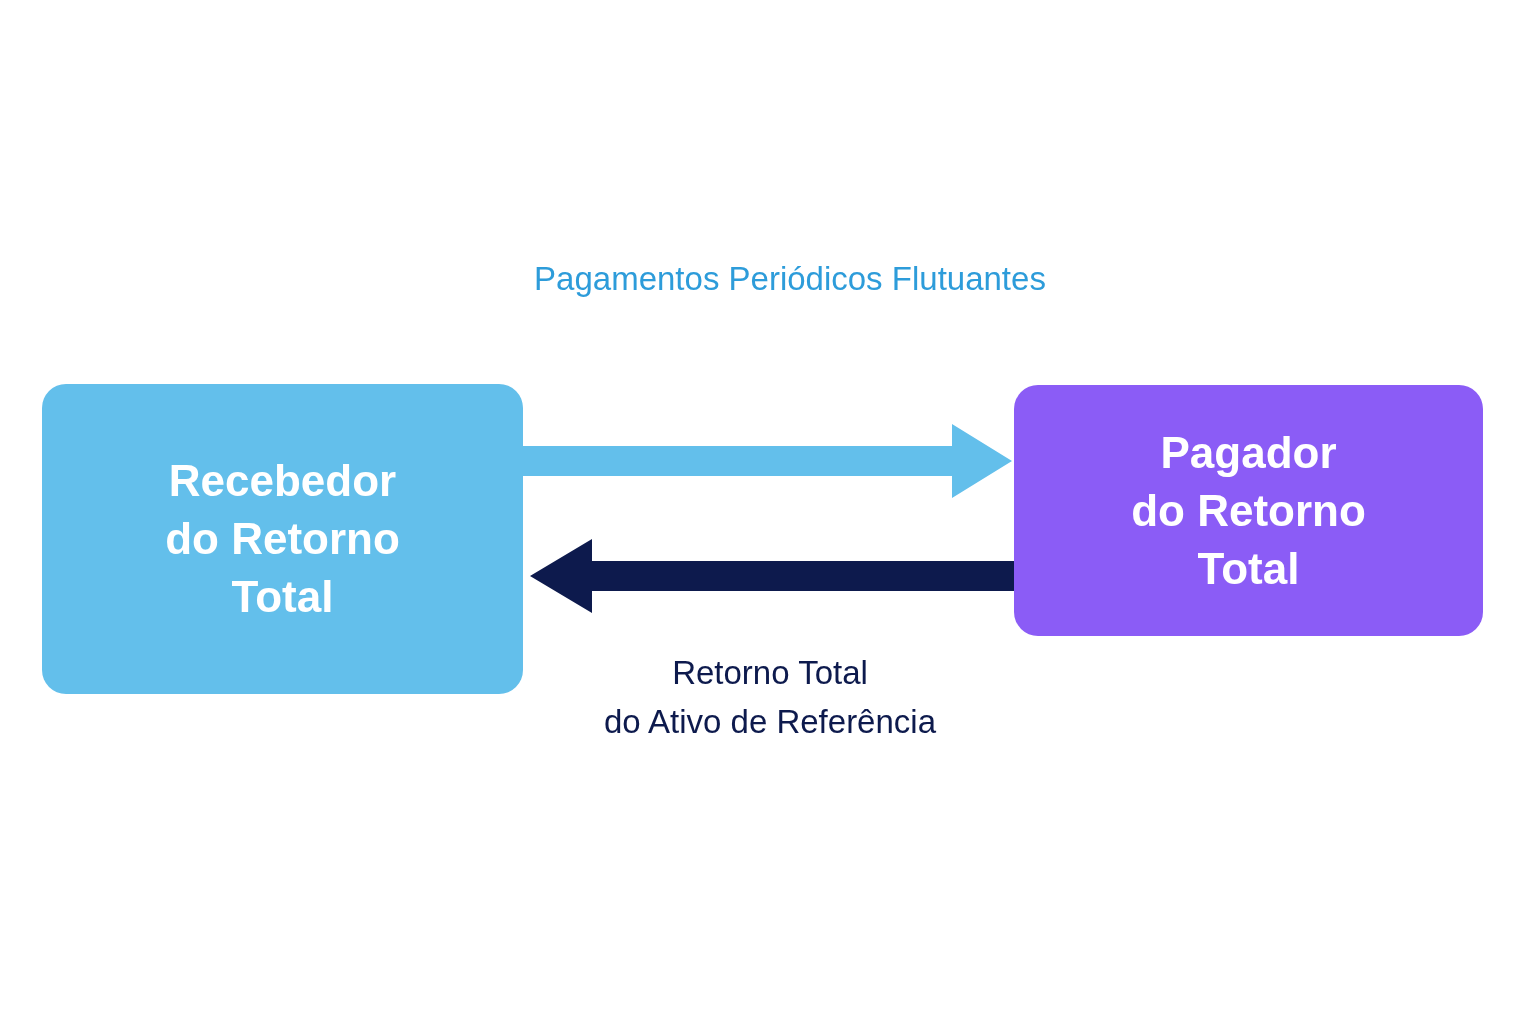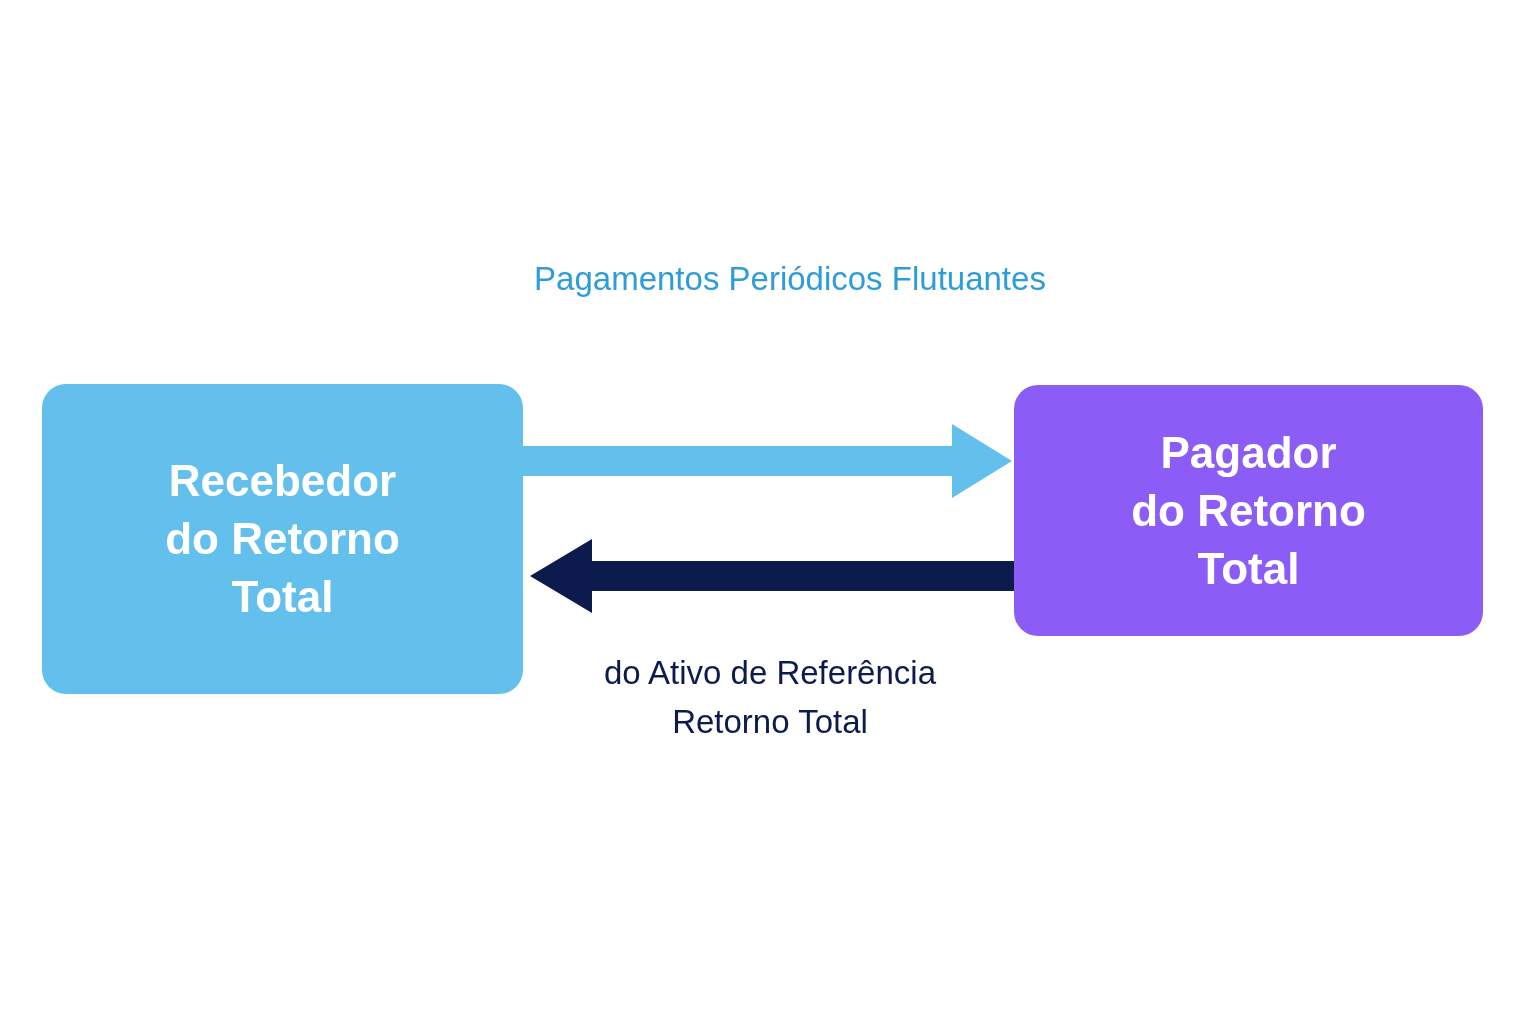--- a/index.html
+++ b/index.html
@@ -76,17 +76,17 @@
 
   <svg class="arrow top" width="500" height="74" viewBox="0 0 500 74" xmlns="http://www.w3.org/2000/svg" aria-hidden="true">
     <polygon points="0,22 440,22 440,0 500,37 440,74 440,52 0,52" fill="#63BFEB"></polygon>
   </svg>
 
   <svg class="arrow bottom" width="484" height="74" viewBox="0 0 484 74" xmlns="http://www.w3.org/2000/svg" aria-hidden="true">
     <polygon points="62,0 62,22 484,22 484,52 62,52 62,74 0,37" fill="#0D1A4D"></polygon>
   </svg>
 
   <div class="caption bottom">
+    <div>Retorno Total</div>
     <div>do Ativo de Referência</div>
-    <div>Retorno Total</div>
   </div>
 
 </div>
 
 </body></html>

